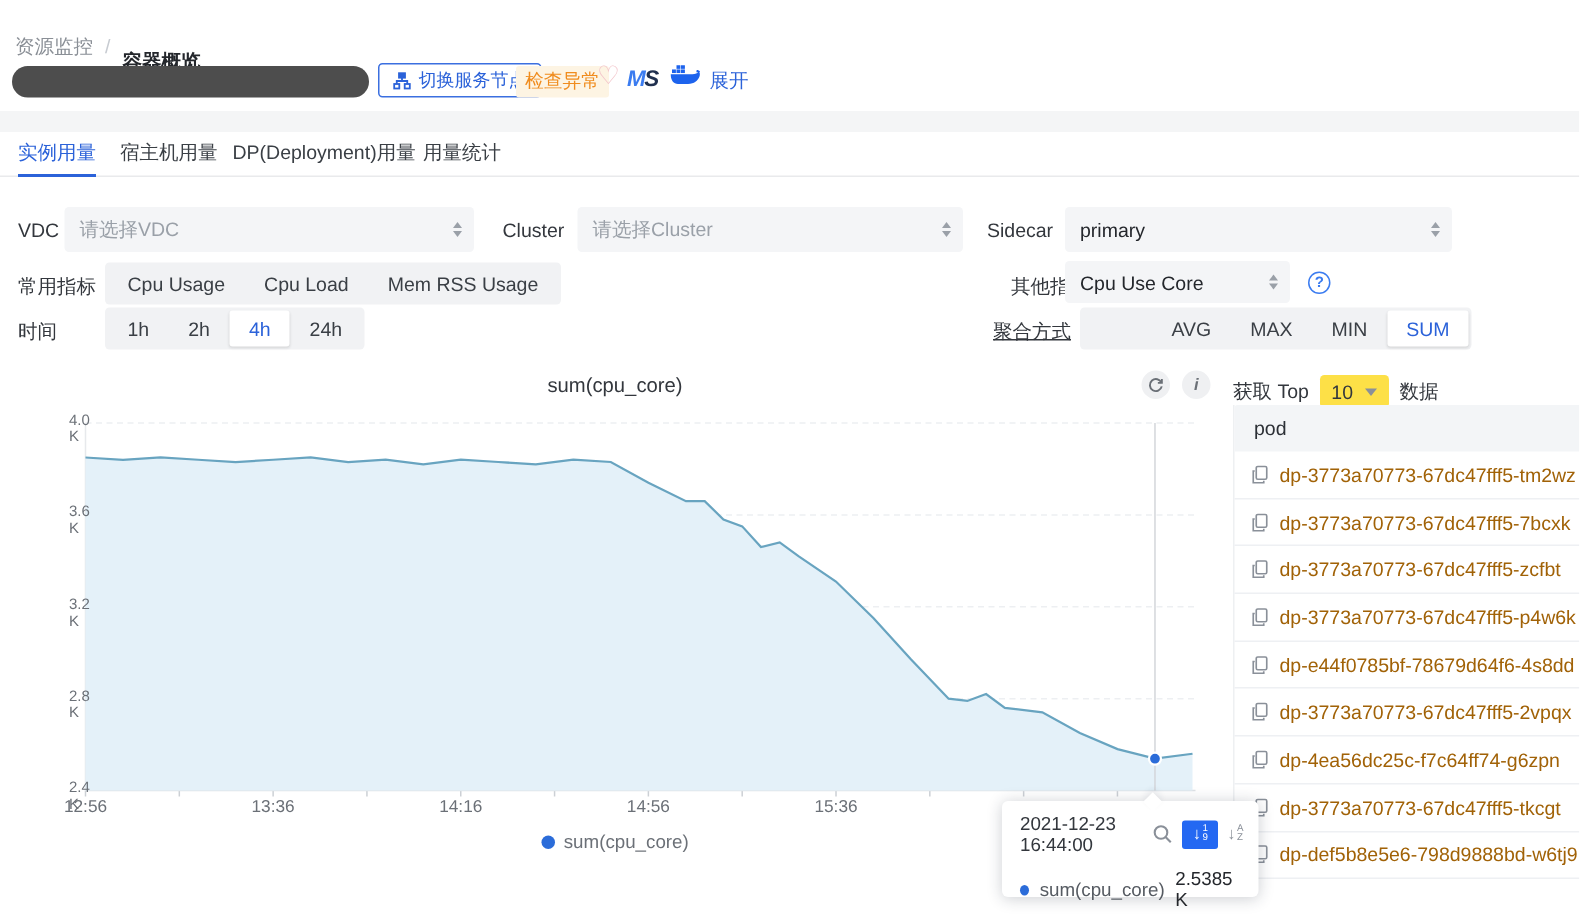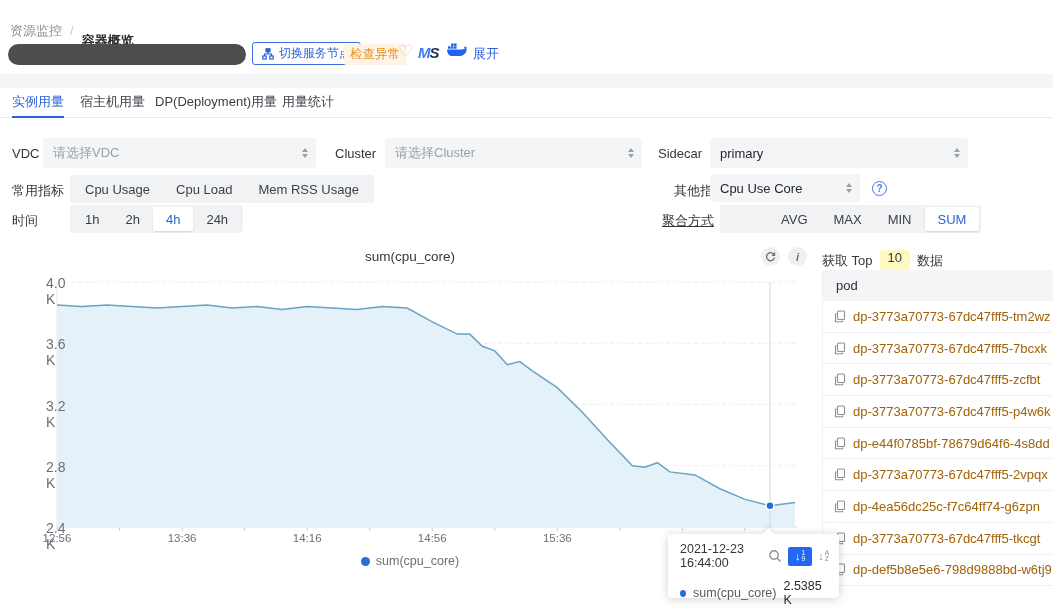--- a/index.html
+++ b/index.html
@@ -47,27 +47,27 @@
   .seg .opt.active { background:#fff; color:#2b62d9; box-shadow:0 1px 2px rgba(0,0,0,.12); }
 
   .help-circle { position:absolute; width:15px; height:15px; border:1.4px solid #3b7cf0; border-radius:50%; color:#3b7cf0;
     font-size:10px; font-weight:bold; display:flex; align-items:center; justify-content:center; cursor:pointer; }
 
   
   .chart-title { position:absolute; top:249px; left:0; width:820px; text-align:center; font-size:13.5px; color:#33373d; }
   .circle-btn { position:absolute; top:247px; width:19px; height:19px; border-radius:50%; background:#eff0f2; color:#6b7077;
     display:flex; align-items:center; justify-content:center; cursor:pointer; }
   .topn { position:absolute; top:250px; font-size:13px; color:#33373d; display:flex; align-items:center; gap:7px; }
-  .topn-select { background:#fef9c3; border-radius:3px; height:22px; display:flex; align-items:center; gap:8px; padding:0 8px; cursor:pointer;flex-direction:column; }
+  .topn-select { background:#fde047; border-radius:3px; height:22px; display:flex; align-items:center; gap:8px; padding:0 8px; cursor:pointer; }
   .caret-dn { width:0; height:0; border-left:4px solid transparent; border-right:4px solid transparent; border-top:5px solid #8a9099; }
 
   
   #chart-panel { position:absolute; left:0; top:270px; width:820px; height:300px; }
   #chart-panel svg { position:absolute; left:0; top:0; }
-  .ytick { position:absolute; left:0; width:48px; text-align:right; font-size:14px; color:#6b7077;padding-left:46px; }
+  .ytick { position:absolute; left:0; width:48px; text-align:right; font-size:10px; color:#6b7077;padding-left:46px; }
   .xtick { position:absolute; top:262px; width:50px; text-align:center; font-size:11.5px; color:#6b7077; }
   .legend { position:absolute; left:0; top:284px; width:820px; display:flex; align-items:center; justify-content:center; gap:6px; }
   .legend .dot { width:9px; height:9px; border-radius:50%; background:#2b6cd9; }
   .legend .txt { font-size:12.5px; color:#6b7077; }
 
   
   .pod-table { position:absolute; left:822px; top:270px; width:231px; border-left:1px solid #eef0f2; background:#fff; }
   .pod-header { height:31px; background:#f3f5f7; display:flex; align-items:center; padding-left:13px;
     font-size:13px; color:#2c3036; border-radius:2px 0 0 0; }
   .pod-row { height:31.7px; display:flex; align-items:center; gap:6px; padding-left:11px; border-bottom:1px solid #eef0f3;

